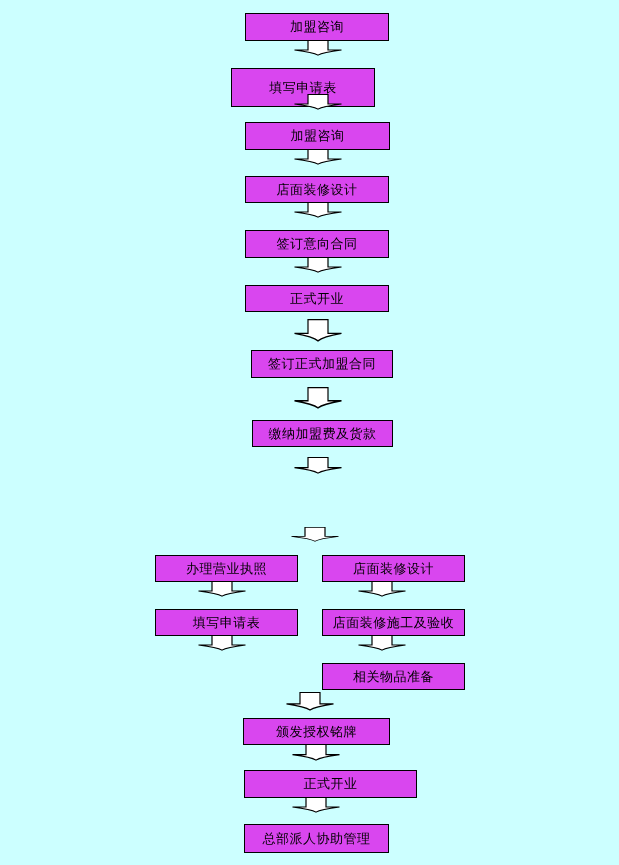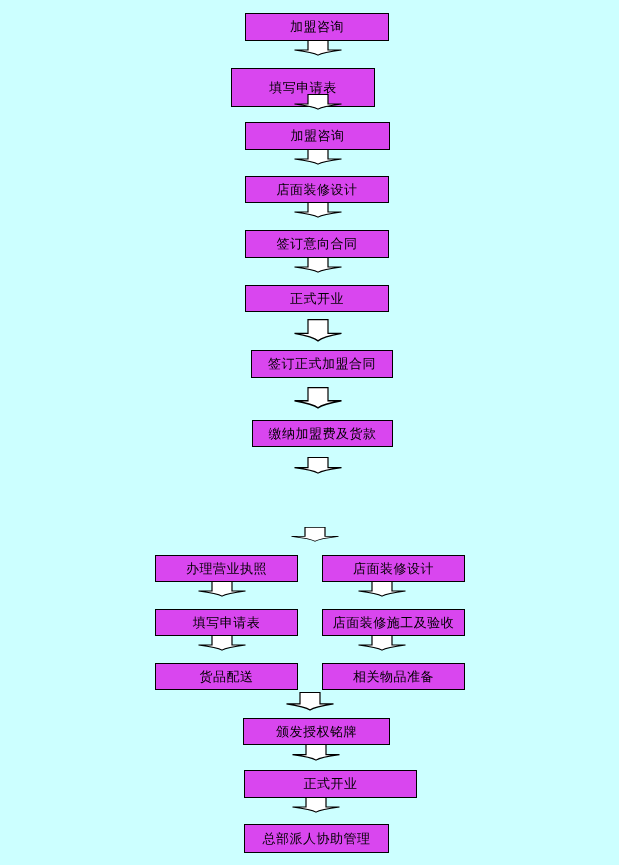--- a/index.html
+++ b/index.html
@@ -119,21 +119,20 @@
     <svg width="48" height="16" viewBox="0 0 48 20" preserveAspectRatio="none">
         <path d="M14,0.5 L34,0.5 L34,12.5 L47.5,12.5 C38,14 28,16 24,19 C20,16 10,14 0.5,12.5 L14,12.5 Z" fill="#ffffff" stroke="#000000" stroke-width="1.2"></path>
       </svg>
   </div>
   <div class="arrow" style="left:358px;top:635px">
     <svg width="48" height="16" viewBox="0 0 48 20" preserveAspectRatio="none">
         <path d="M14,0.5 L34,0.5 L34,12.5 L47.5,12.5 C38,14 28,16 24,19 C20,16 10,14 0.5,12.5 L14,12.5 Z" fill="#ffffff" stroke="#000000" stroke-width="1.2"></path>
       </svg>
   </div>
 
-  <div class="node" style="left:155px;top:663px;width:143px;height:27px">货品配送</div>
   <div class="node" style="left:322px;top:663px;width:143px;height:27px">相关物品准备</div>
 
   <div class="arrow" style="left:286px;top:692px">
     <svg width="48" height="19" viewBox="0 0 48 20" preserveAspectRatio="none">
         <path d="M14,0.5 L34,0.5 L34,12.5 L47.5,12.5 C38,14 28,16 24,19 C20,16 10,14 0.5,12.5 L14,12.5 Z" fill="#ffffff" stroke="#000000" stroke-width="1.2"></path>
       </svg>
   </div>
 
   <div class="node" style="left:243px;top:718px;width:147px;height:27px">颁发授权铭牌</div>
   <div class="arrow" style="left:292px;top:744px">

